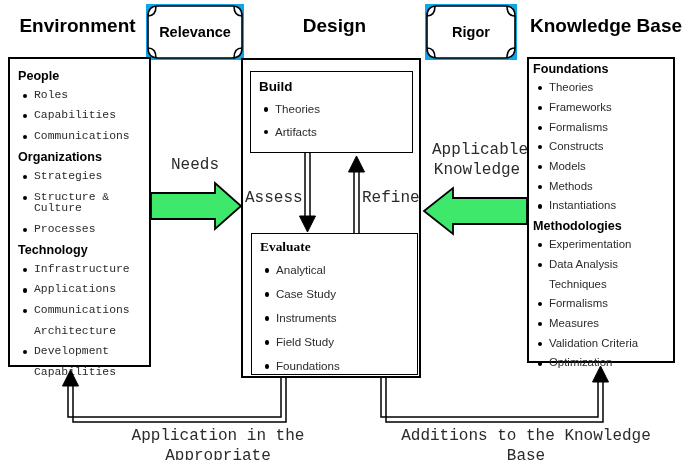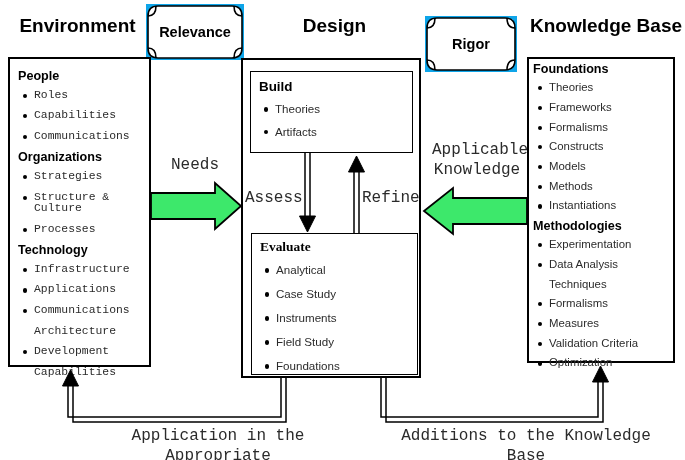--- a/index.html
+++ b/index.html
@@ -23,21 +23,21 @@
   
   .banner{
     position:absolute;background:#0ea5e9;
   }
   .banner svg{display:block;}
   .banner span{
     position:absolute;left:0;right:0;top:50%;transform:translateY(-50%);
     text-align:center;font-weight:bold;font-size:14.5px;color:#000;
   }
   #banner-relevance{left:146px;top:4px;width:98px;height:56px;}
-  #banner-rigor{left:425px;top:16px;width:92px;height:56px;}
+  #banner-rigor{left:425px;top:4px;width:92px;height:56px;}
 
   
   .outer-box{
     position:absolute;border:2.2px solid #000;background:#fff;box-sizing:border-box;
   }
   #box-environment{left:8px;top:57px;width:143px;height:310px;}
   #box-design{left:241px;top:58px;width:180px;height:320px;}
   #box-knowledge{left:527px;top:57px;width:148px;height:306px;}
 
   

